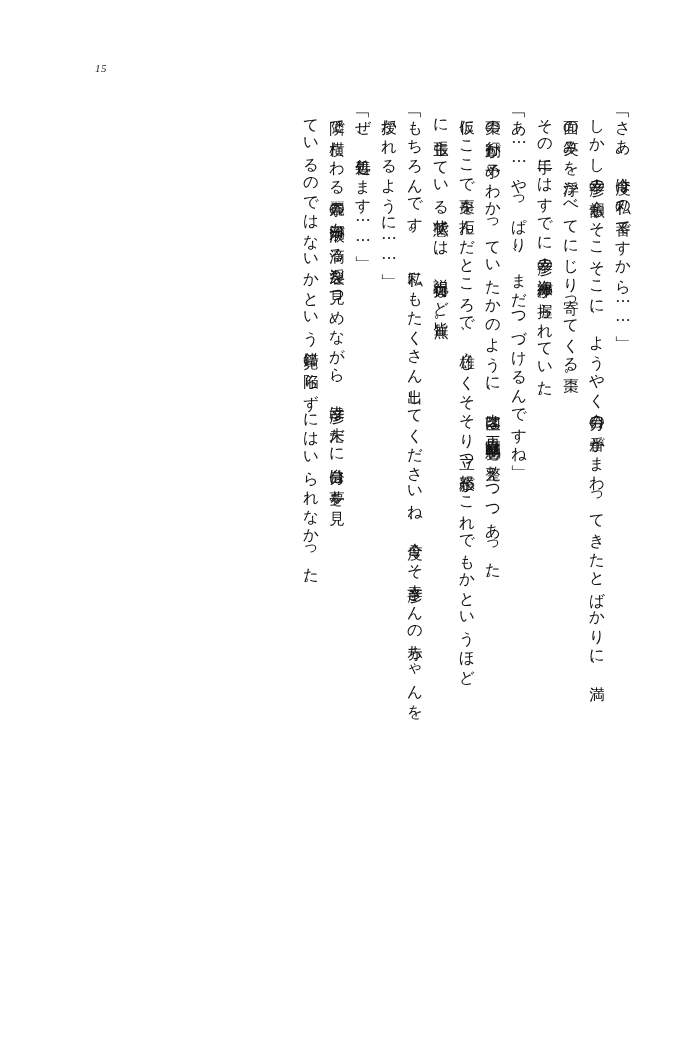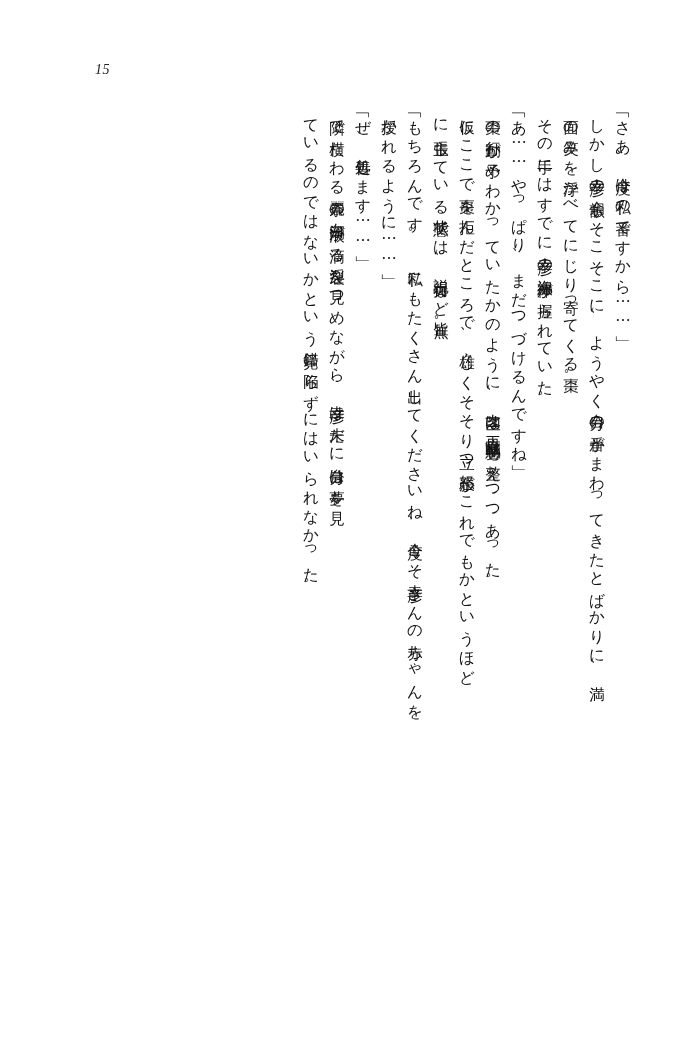--- a/index.html
+++ b/index.html
@@ -23,21 +23,21 @@
     width: 700px;
     height: 1050px;
     background: #ffffff;
   }
 
   
   .page-number {
     position: absolute;
     left: 95px;
     top: 62px;
-    font-size: 14px;
+    font-size: 11px;
     font-style: italic;
     font-family: "Liberation Serif", "DejaVu Serif", serif;
     color: #222;
     letter-spacing: 0.5px;
   }
 
   
   .text-block {
     position: absolute;
     top: 108px;

